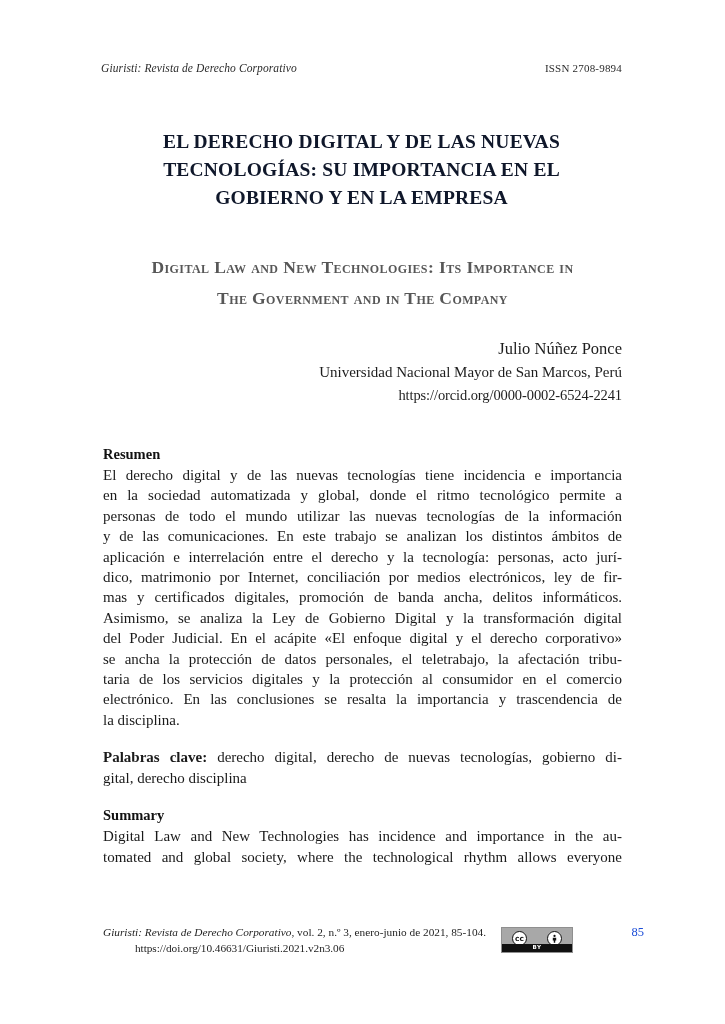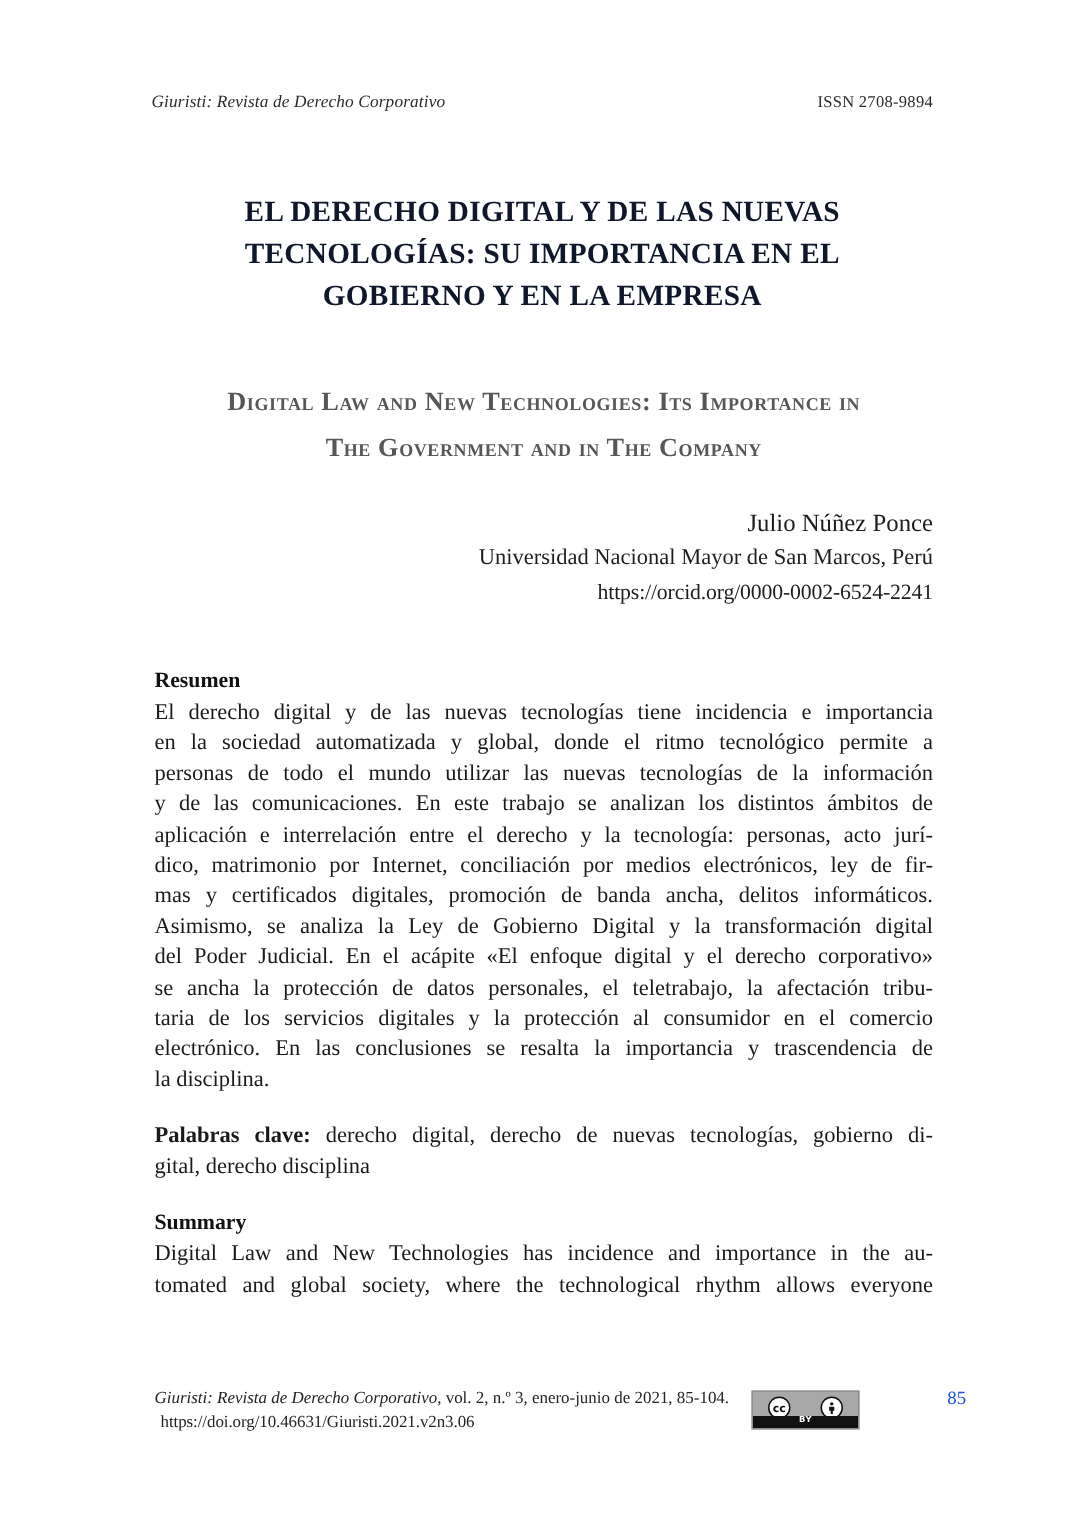--- a/index.html
+++ b/index.html
@@ -155,20 +155,21 @@
     line-height: 15.5px;
     color: #232323;
   }
   .footer-cite .journal-it {
     font-style: italic;
   }
   .footer-doi {
     display: block;
     padding-left: 4px;
     letter-spacing: -0.05px;
+    margin-left: 28px;
   }
   .cc-badge {
     position: absolute;
     left: 398px;
     top: 2px;
     width: 72px;
     height: 26px;
     background: #a8a8a8;
     border: 1px solid #8f8f8f;
     box-sizing: border-box;

